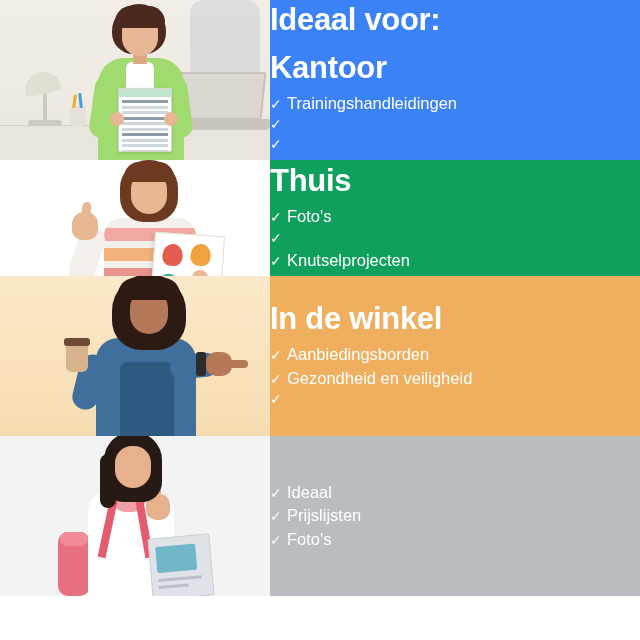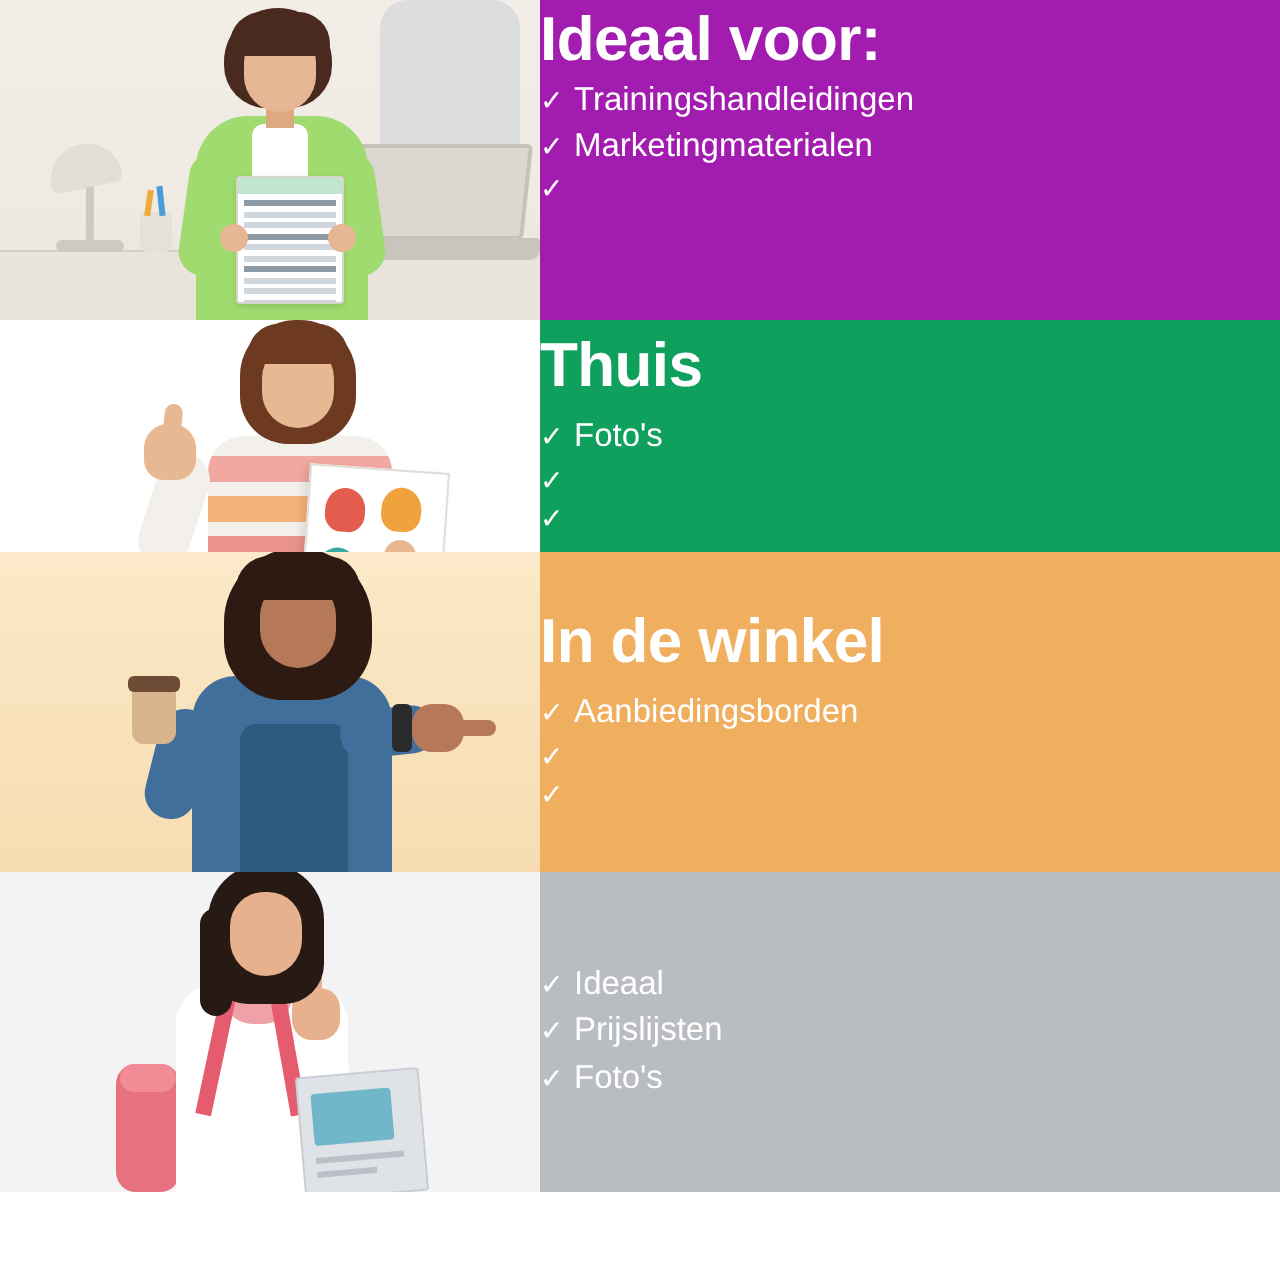--- a/index.html
+++ b/index.html
@@ -20,21 +20,21 @@
     display: flex;
     flex-direction: column;
   }
   .band {
     position: relative;
     width: 100%;
     overflow: hidden;
     display: flex;
     align-items: stretch;
   }
-  .band-1 { height: 160px; background: #a21caf; justify-content: center; }
+  .band-1 { height: 160px; background: #3b82f6; justify-content: center; }
   .band-2 { height: 116px; background: #10a05e; }
   .band-3 { height: 160px; background: #f0ae5f; }
   .band-4 { height: 160px; background: #b9bcc0; }
 
   
   .photo {
     position: relative;
     width: 270px;
     flex: 0 0 270px;
     overflow: hidden;
@@ -409,28 +409,28 @@
               <div class="r"></div>
             <div class="r"></div>
           </div>
         </div>
         <div class="b1-handL"></div>
         <div class="b1-handR"></div>
       </div>
     </div>
     <div class="text-col">
       <h1 class="headline-main">Ideaal voor:</h1>
+      <h2 class="headline">Kantoor</h2>
       <ul class="bullets">
         <li>
           <span class="tick">✓</span>
           <span>Trainingshandleidingen</span>
         </li>
         <li>
           <span class="tick">✓</span>
-          <span>Marketingmaterialen</span>
         </li>
         <li>
           <span class="tick">✓</span>
         </li>
       </ul>
     </div>
   </section>
 
   <section class="band band-2">
     <div class="photo">
@@ -464,20 +464,21 @@
       <ul class="bullets">
         <li>
           <span class="tick">✓</span>
           <span>Foto's</span>
         </li>
         <li>
           <span class="tick">✓</span>
         </li>
         <li>
           <span class="tick">✓</span>
+          <span>Knutselprojecten</span>
         </li>
       </ul>
     </div>
   </section>
 
   <section class="band band-3">
     <div class="photo">
       <div class="photo-inner">
         <div class="b3-bg"></div>
         <div class="b3-body"></div>
@@ -497,20 +498,21 @@
     </div>
     <div class="text-col">
       <h2 class="headline">In de winkel</h2>
       <ul class="bullets">
         <li>
           <span class="tick">✓</span>
           <span>Aanbiedingsborden</span>
         </li>
         <li>
           <span class="tick">✓</span>
+          <span>Gezondheid en veiligheid</span>
         </li>
         <li>
           <span class="tick">✓</span>
         </li>
       </ul>
     </div>
   </section>
 
   <section class="band band-4">
     <div class="photo">

